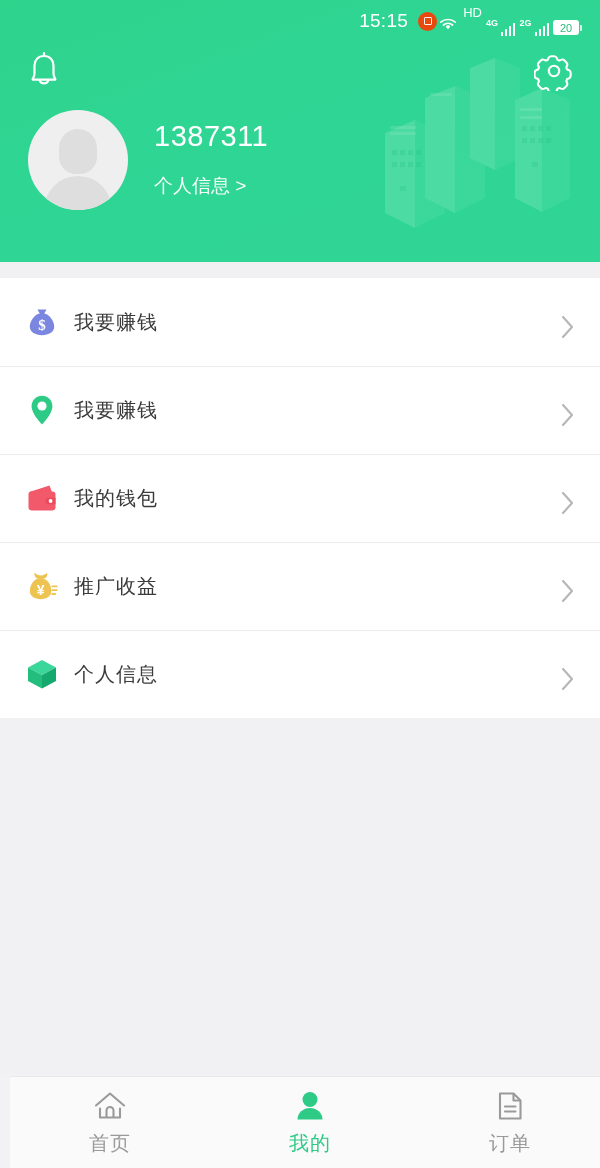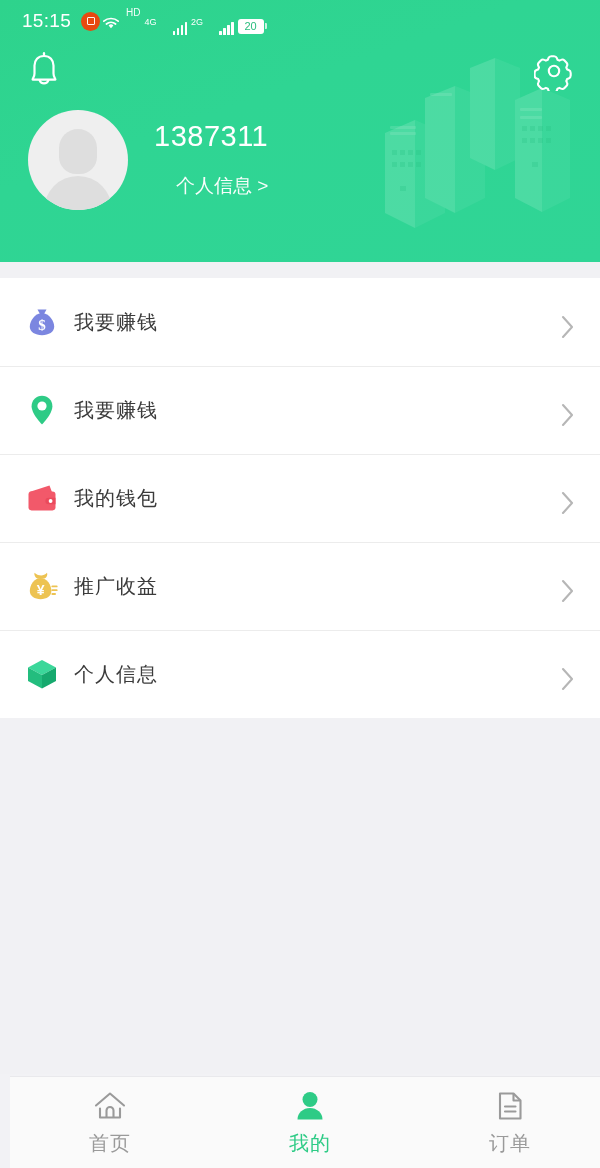--- a/index.html
+++ b/index.html
@@ -17,33 +17,33 @@
     overflow:hidden;
   }
   .city-bg {
     position:absolute; right:20px; top:38px;
     width:250px; height:200px; opacity:.55; pointer-events:none;
   }
 
   
   .statusbar {
     position:relative; height:42px; width:100%;
-    display:flex; align-items:center; justify-content:flex-start;
+    display:flex; align-items:center; justify-content:flex-end;
     padding:0 18px 0 22px; color:#ffffff; z-index:5;
   }
   .sb-left { display:flex; align-items:center; gap:10px; }
   .sb-time { font-size:19px; letter-spacing:.3px; color:#fff; }
   .sb-dot {
     width:19px; height:19px; border-radius:50%;
     background:#e8490f; display:flex; align-items:center; justify-content:center;
   }
   .sb-dot-inner { width:8px; height:8px; border:1.4px solid #fff4ee; border-radius:1px; }
   .sb-right { display:flex; align-items:flex-end; gap:4px; }
-  .sb-hd { font-size:10px; line-height:1; color:#fff; opacity:.95; margin-bottom:17px; }
-  .sig { display:flex; align-items:flex-end; gap:16px; }
+  .sb-hd { font-size:13px; line-height:1; color:#fff; opacity:.95; margin-bottom:17px; }
+  .sig { display:flex; align-items:flex-end; gap:3px;font-weight:bold; }
   .sig-lbl { font-size:9px; line-height:1; color:#fff; margin-bottom:8px; }
   .bars { display:flex; align-items:flex-end; gap:1.5px; height:14px; }
   .bars i { width:2.5px; background:#fff; display:block; border-radius:.5px; }
   .bars i:nth-child(1){height:4px}.bars i:nth-child(2){height:7px}
   .bars i:nth-child(3){height:10px}.bars i:nth-child(4){height:13px}
   .batt {
     display:flex; align-items:center; margin-bottom:1px;
   }
   .batt-body {
     min-width:26px; height:15px; border-radius:3px; background:#fff;
@@ -67,21 +67,21 @@
   .avatar {
     width:100px; height:100px; border-radius:50%; background:#efefef;
     position:relative; overflow:hidden; flex:none;
   }
   .av-head { position:absolute; left:50%; top:19px; transform:translateX(-50%);
     width:38px; height:45px; border-radius:19px 19px 17px 17px; background:#dedede; }
   .av-body { position:absolute; left:50%; bottom:-16px; transform:translateX(-50%);
     width:68px; height:50px; border-radius:34px 34px 0 0; background:#dedede; }
   .pinfo { margin-left:26px; }
   .uname { font-size:29px; color:#ffffff; line-height:1.1; letter-spacing:.5px; }
-  .plink { font-size:19px; color:#ffffff; margin-top:20px; opacity:.97;text-align:right; }
+  .plink { font-size:19px; color:#ffffff; margin-top:20px; opacity:.97; }
 
   
   .gap { height:16px; background:#f1f1f4; }
   .card { background:#ffffff; }
   .row {
     position:relative; display:flex; align-items:center;
     height:88px; padding:0 24px 0 16px; background:#fff;
   }
   .row + .row::before {
     content:""; position:absolute; left:0; right:0; top:0;

